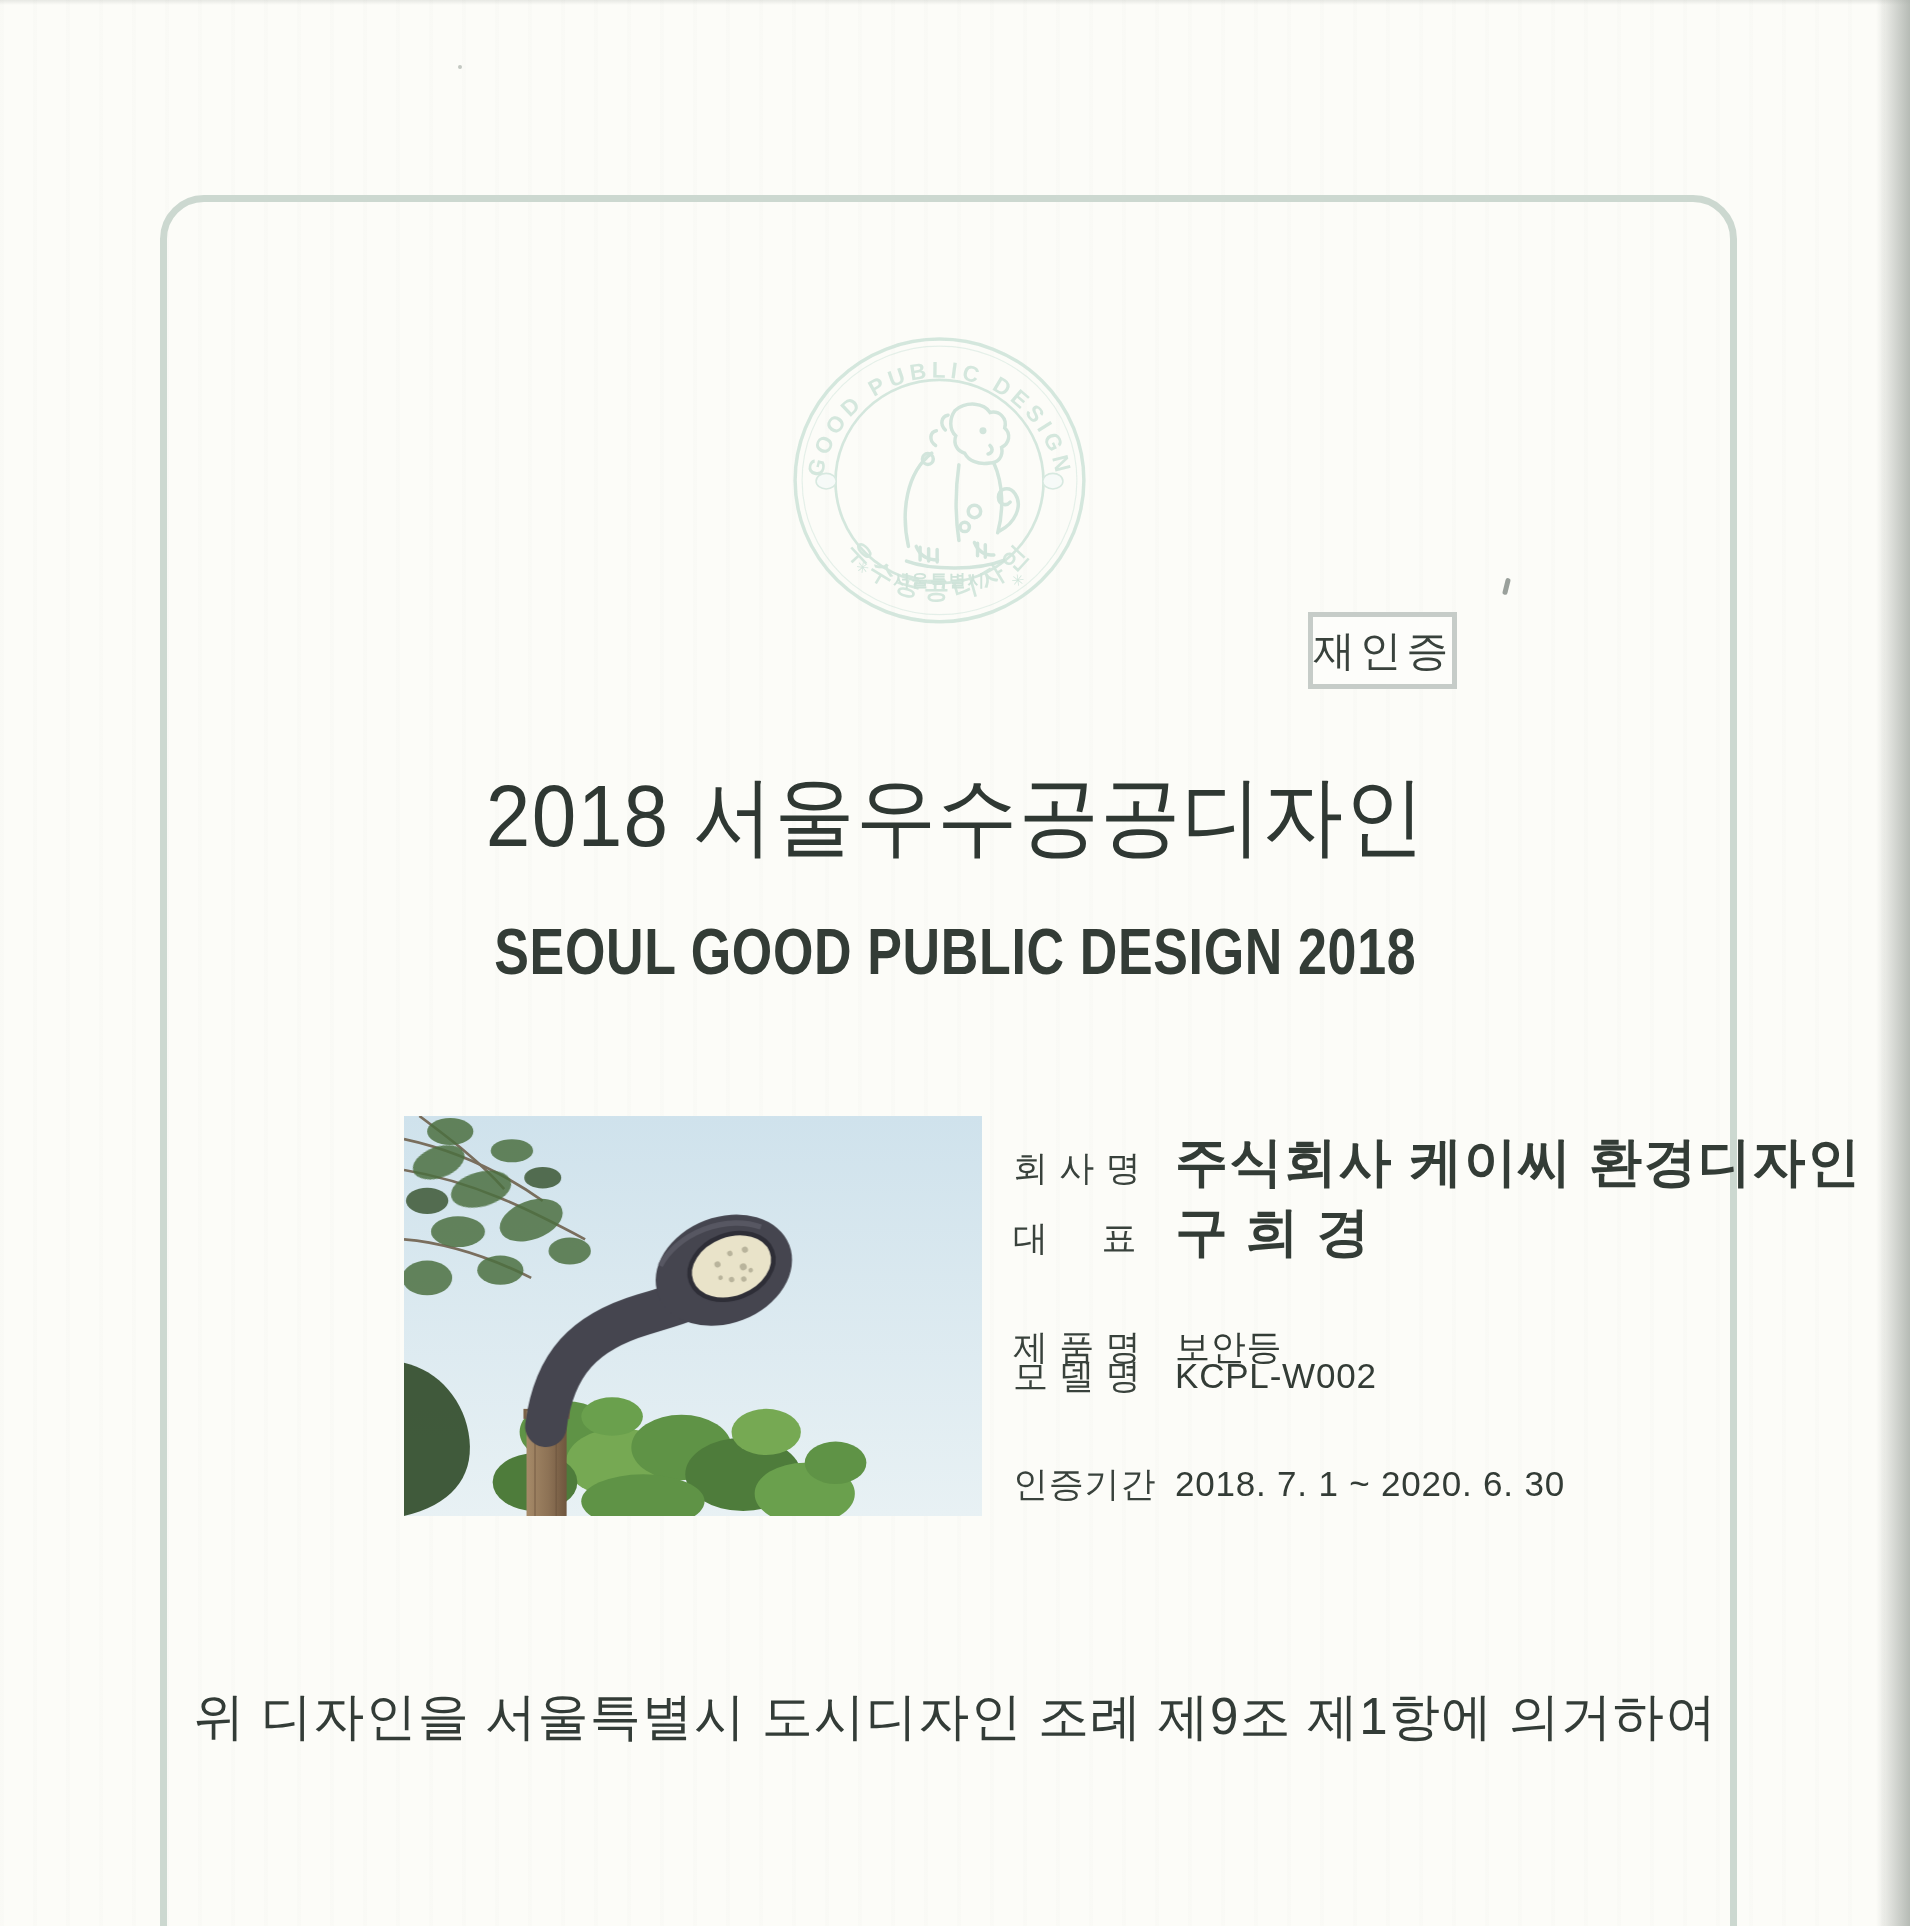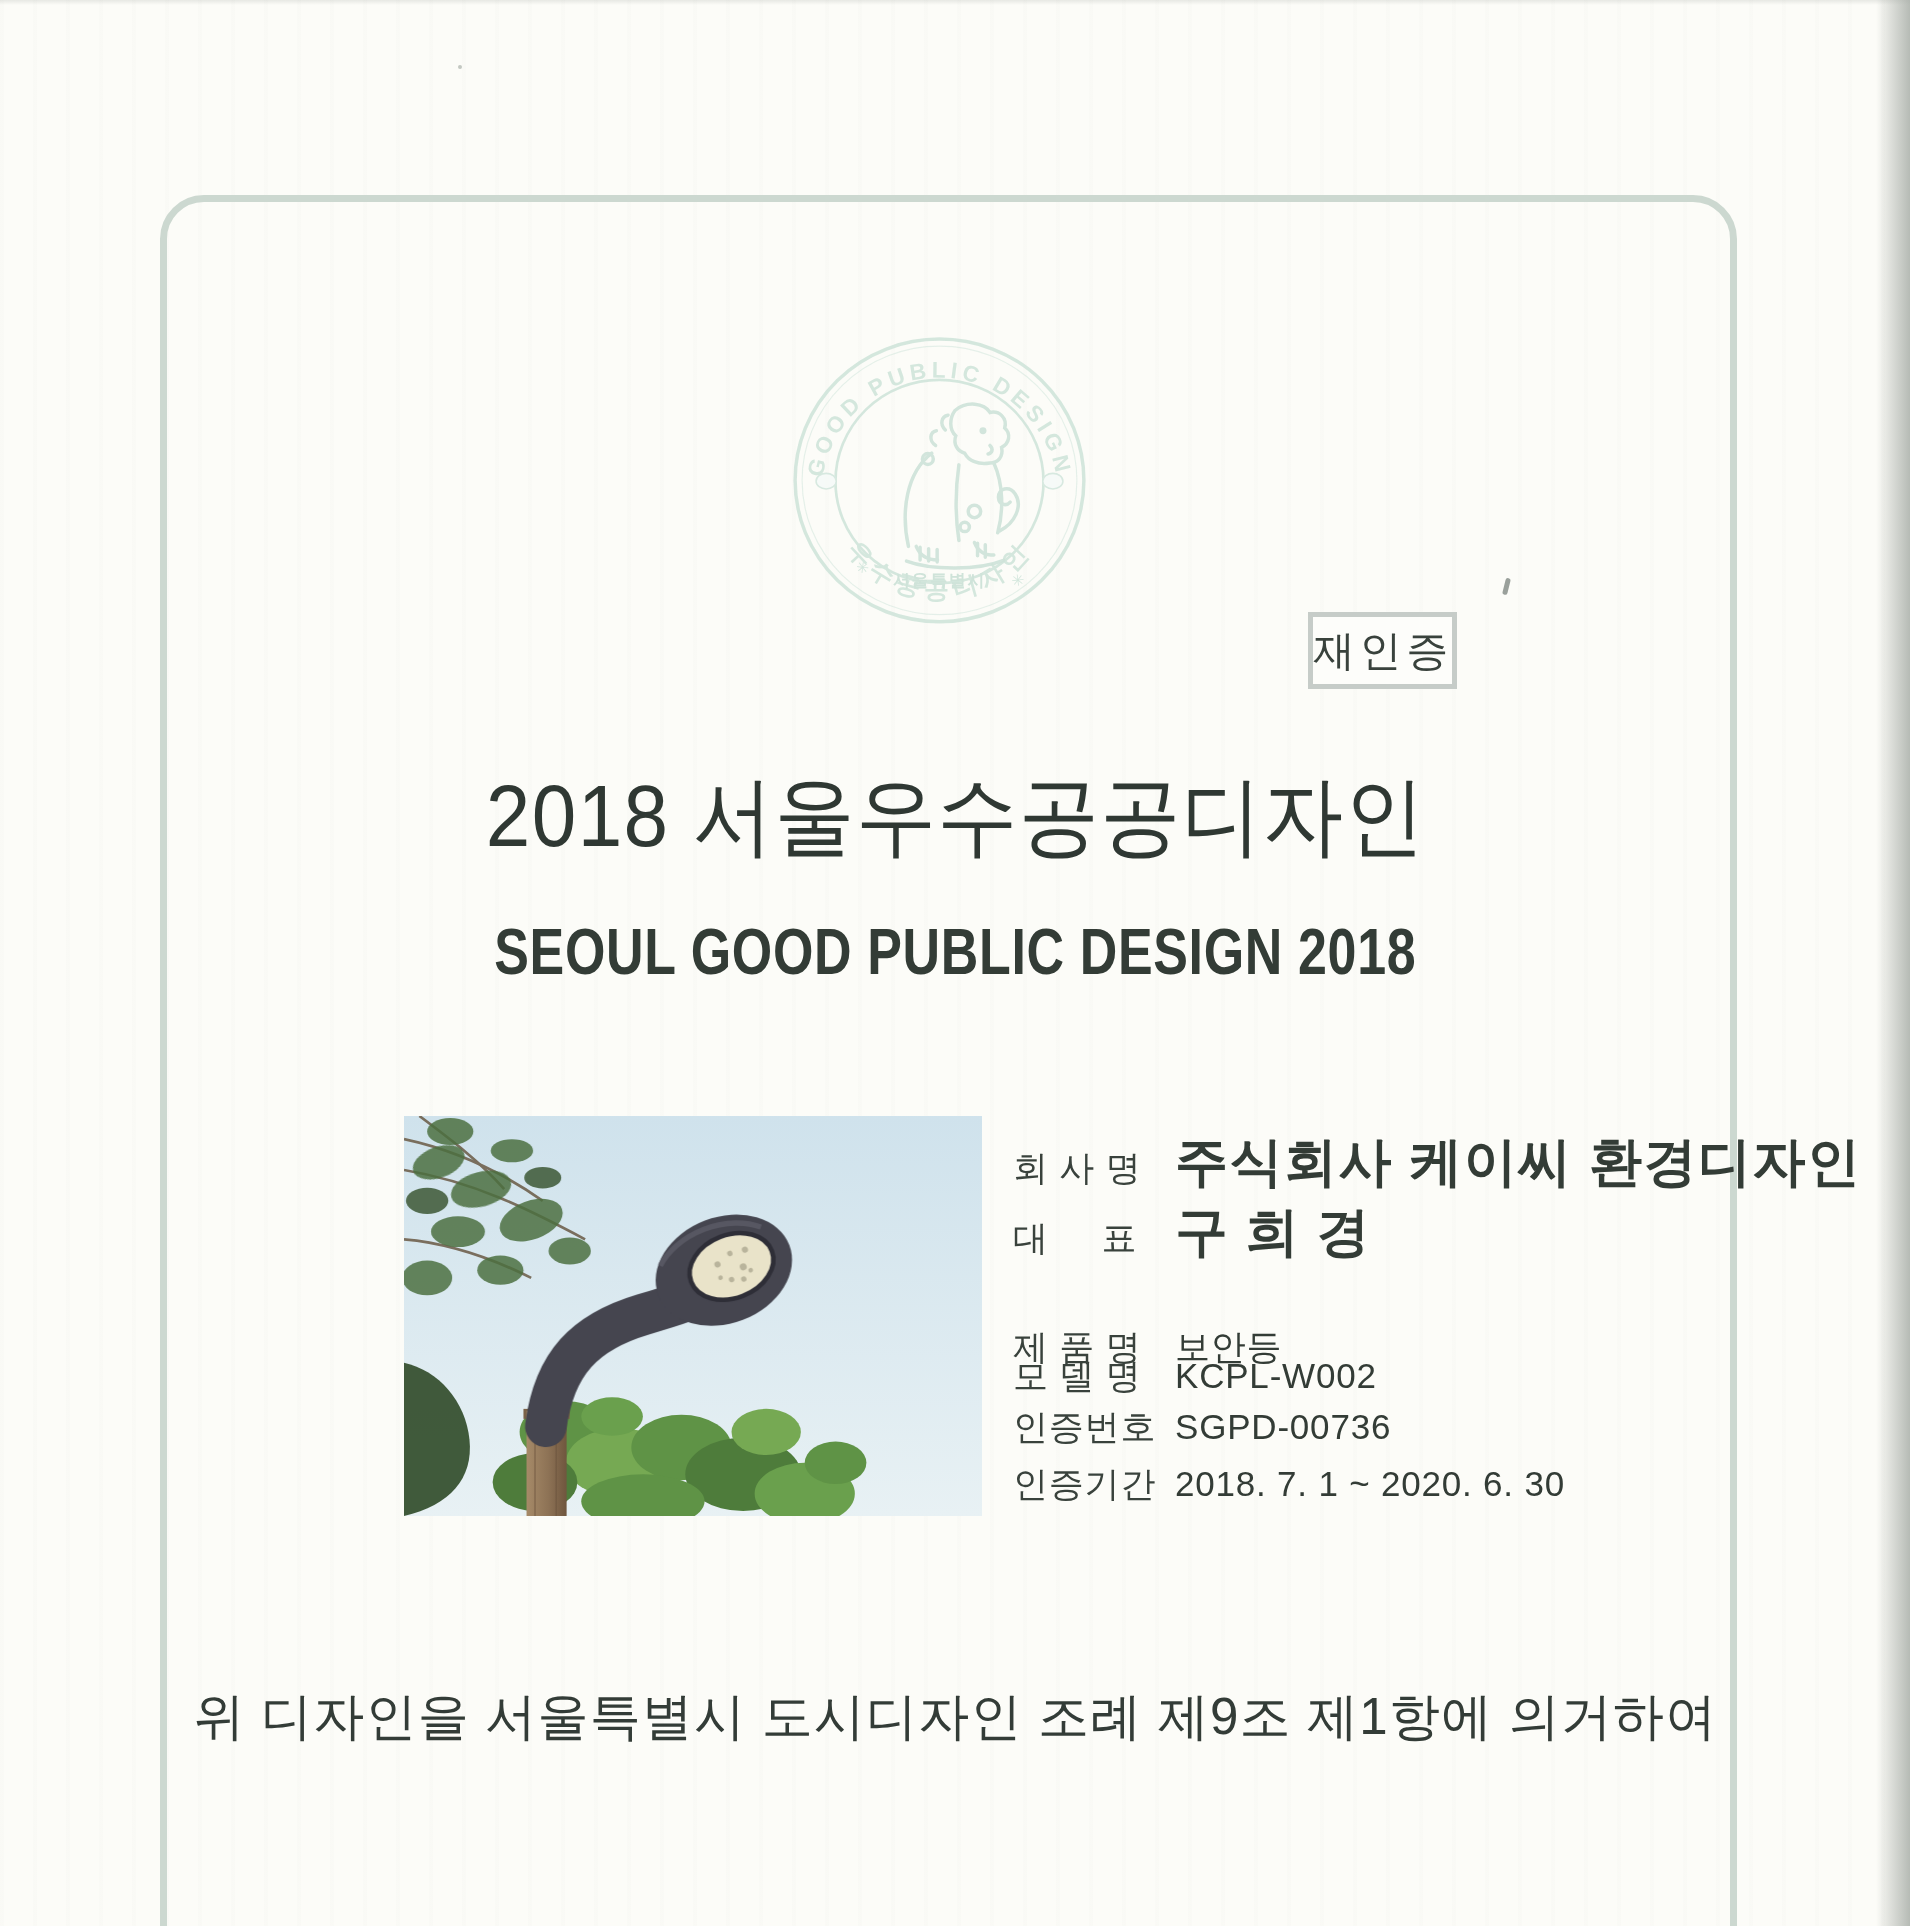--- a/index.html
+++ b/index.html
@@ -186,24 +186,20 @@
     <span class="fvalue fvalue-lg">주식회사 케이씨 환경디자인</span>
   </div>
   <div class="field-row row3">
     <span class="flabel">제 품 명</span>
     <span class="fvalue fvalue-sm">보안등</span>
   </div>
   <div class="field-row row4">
     <span class="flabel">모 델 명</span>
     <span class="fvalue fvalue-sm">KCPL-W002</span>
   </div>
-  <div class="field-row row5">
-    <span class="flabel">인증번호</span>
-    <span class="fvalue fvalue-sm">SGPD-00736</span>
-  </div>
   <div class="field-row row6">
     <span class="flabel">인증기간</span>
     <span class="fvalue fvalue-sm">2018. 7. 1 ~ 2020. 6. 30</span>
   </div>
 
   <div class="body-line bl1">위 디자인을 서울특별시 도시디자인 조례 제9조 제1항에 의거하여</div>
 
   <div class="edge-right"></div>
 
   <div class="edge-top"></div>

